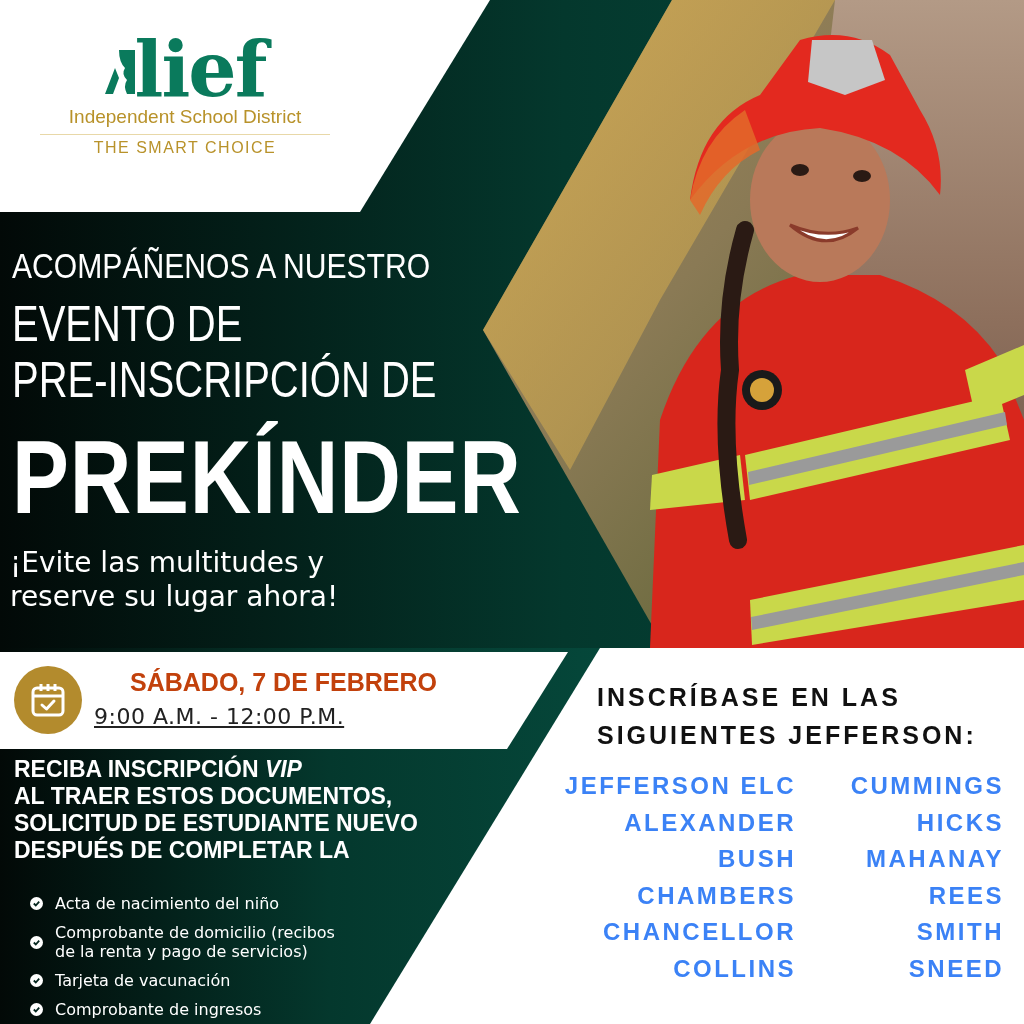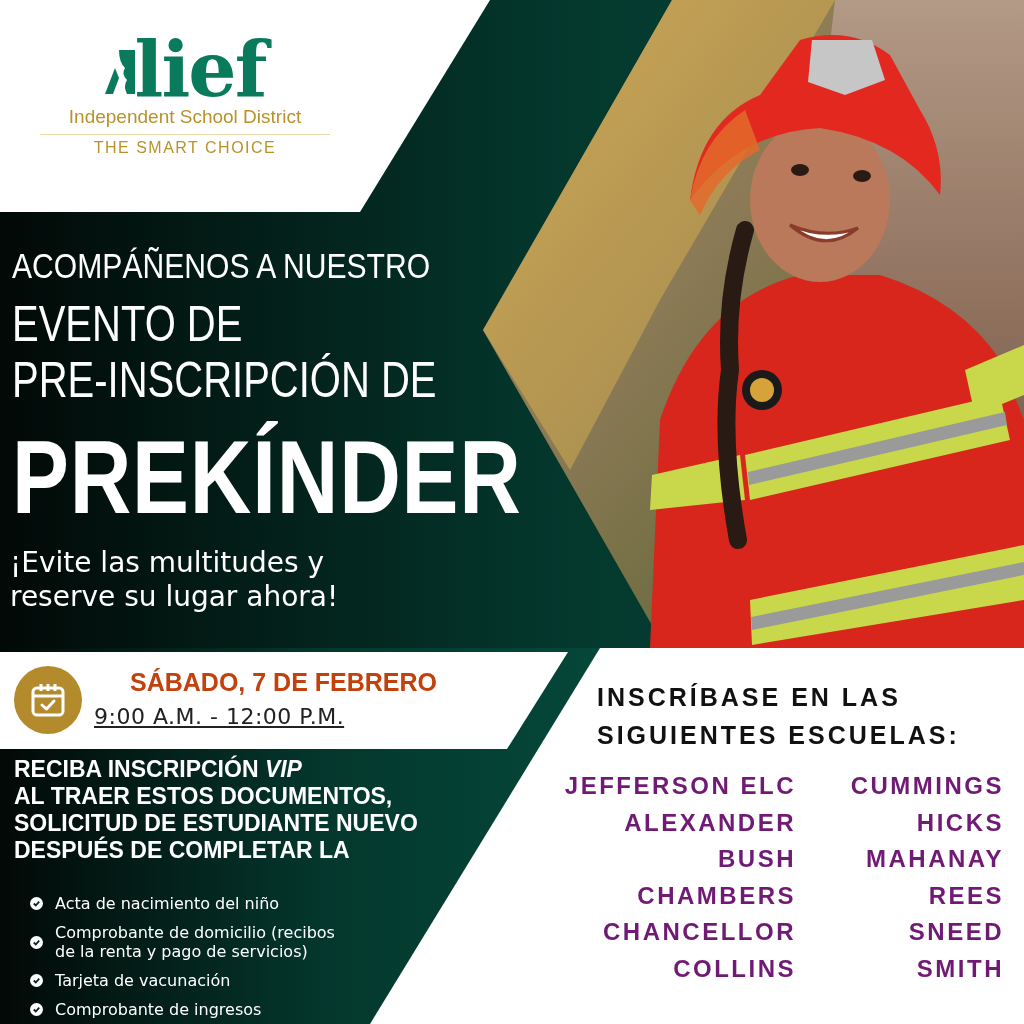--- a/index.html
+++ b/index.html
@@ -25,21 +25,21 @@
   .date-time { left:94px; top:704px; font-family:"DejaVu Sans", sans-serif; font-size:22px; color:#222; white-space:nowrap; letter-spacing:0.5px;text-decoration:underline; }
 
   .vip { left:14px; top:756px; font-family:"Liberation Sans", sans-serif; font-weight:bold; font-size:23px; line-height:27px; color:#fff; white-space:nowrap; }
   .vip em { font-style:italic;margin-top:21px; }
 
   .docs { left:14px; top:878px; list-style:none; margin:16px; padding:0; font-family:"DejaVu Sans", sans-serif; font-size:16px; line-height:19px; color:#fff; }
   .docs li { display:flex; align-items:center; margin-bottom:10px; }
   .docs li .chk { width:13px; height:13px; border-radius:50%; background:#fff; margin-right:12px; flex:none; display:flex; align-items:center; justify-content:center; }
 
   .schools-head { left:597px; top:678px; font-family:"Liberation Sans", sans-serif; font-weight:bold; font-size:25px; line-height:38px; letter-spacing:3px; color:#111; white-space:nowrap; }
-  .school-col { top:768px; font-family:"Liberation Sans", sans-serif; font-weight:bold; font-size:24px; line-height:36.6px; letter-spacing:2.5px; color:#701a75; text-align:right; white-space:nowrap; }
+  .school-col { top:768px; font-family:"Liberation Sans", sans-serif; font-weight:bold; font-size:24px; line-height:36.6px; letter-spacing:2.5px; color:#3b82f6; text-align:right; white-space:nowrap; }
   .col-left { right:228px; }
   .col-right { right:20px; }
 </style>
 </head>
 <body>
 
 <svg class="layer" viewBox="0 0 1024 1024" xmlns="http://www.w3.org/2000/svg">
   <defs>
     <linearGradient id="gBand" x1="0" y1="0" x2="1" y2="0">
       <stop offset="0" stop-color="#020907"></stop>
@@ -181,30 +181,30 @@
         <svg width="9" height="9" viewBox="0 0 10 10">
           <path d="M2,5 L4.2,7.2 L8,3" fill="none" stroke="#05261f" stroke-width="2"></path>
         </svg>
       </span>
     <span>Comprobante de ingresos</span>
   </li>
 </ul>
 
 <div class="abs schools-head">
   <div>INSCRÍBASE EN LAS</div>
-  <div>SIGUIENTES ESCUELAS:</div>
+  <div>SIGUIENTES JEFFERSON:</div>
 </div>
 <div class="abs school-col col-left">
   <div>JEFFERSON ELC</div>
   <div>ALEXANDER</div>
   <div>BUSH</div>
   <div>CHAMBERS</div>
   <div>CHANCELLOR</div>
   <div>COLLINS</div>
 </div>
 <div class="abs school-col col-right">
   <div>CUMMINGS</div>
   <div>HICKS</div>
   <div>MAHANAY</div>
   <div>REES</div>
+  <div>SMITH</div>
   <div>SNEED</div>
-  <div>SMITH</div>
 </div>
 
 </body></html>

